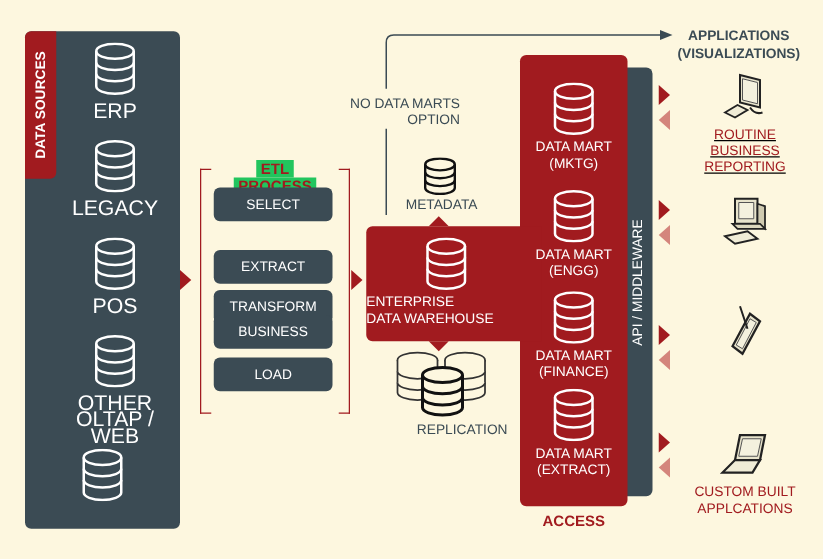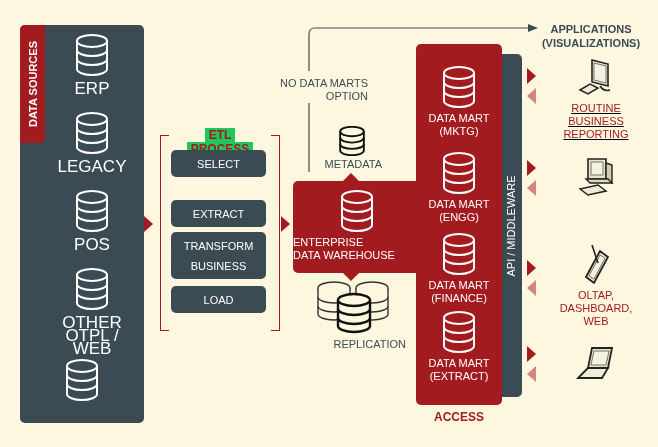--- a/index.html
+++ b/index.html
@@ -104,21 +104,21 @@
 </div>
 <div class="abs ds-item" style="top:268px;">
   <svg width="34" height="42" viewBox="0 0 34 42">
       <g fill="none" stroke="#fff" stroke-width="2">
         <ellipse cx="17" cy="7" rx="15" ry="6"></ellipse>
         <path d="M2 7v28c0 3.3 6.7 6 15 6s15-2.7 15-6V7"></path>
         <path d="M2 16c0 3.3 6.7 6 15 6s15-2.7 15-6"></path>
         <path d="M2 25c0 3.3 6.7 6 15 6s15-2.7 15-6"></path>
       </g>
     </svg>
-  <div class="lbl"><span>OTHER</span><br><span>OTPL / WEB</span></div>
+  <div class="lbl"><span>OTHER</span><br><span>OLTAP / WEB</span></div>
 </div>
 <div class="abs ds-item" style="top:359px; left:30px; width:104px;">
   <svg width="34" height="42" viewBox="0 0 34 42">
       <g fill="none" stroke="#fff" stroke-width="2">
         <ellipse cx="17" cy="7" rx="15" ry="6"></ellipse>
         <path d="M2 7v28c0 3.3 6.7 6 15 6s15-2.7 15-6V7"></path>
         <path d="M2 16c0 3.3 6.7 6 15 6s15-2.7 15-6"></path>
         <path d="M2 25c0 3.3 6.7 6 15 6s15-2.7 15-6"></path>
       </g>
     </svg>
@@ -271,22 +271,22 @@
     <path d="M6 34 L24 30 L32 36 L14 40 Z" fill="#f0ecd6" stroke="#222" stroke-width="1.5"></path>
   </svg>
 </div>
 
 <div class="abs app" style="top:243px;">
   <svg class="icon" viewBox="0 0 44 44">
     <path d="M12 34 L26 8 L34 14 L20 40 Z" fill="#e8e4cc" stroke="#222" stroke-width="1.8"></path>
     <path d="M15 33 L26 12 L31 15 L20 36 Z" fill="#f4f1de" stroke="#555" stroke-width="0.8"></path>
     <path d="M18 2 L24 20" stroke="#222" stroke-width="1.6"></path>
   </svg>
-  <div class="lbl"><span>OLTAP,</span><br><span>DASHBOARD,</span><br><span>WEB</span></div>
 </div>
 
 <div class="abs app" style="top:342px;">
   <svg class="icon" viewBox="0 0 44 44">
     <path d="M18 6 L38 6 L34 26 L14 26 Z" fill="#e8e4cc" stroke="#222" stroke-width="1.8"></path>
     <path d="M20 9 L35 9 L32 23 L17 23 Z" fill="#f4f1de" stroke="#555" stroke-width="0.8"></path>
     <path d="M14 26 L34 26 L28 36 L4 36 Z" fill="#f0ecd6" stroke="#222" stroke-width="1.8"></path>
   </svg>
+  <div class="lbl"><span>CUSTOM BUILT</span><br><span>APPLCATIONS</span></div>
 </div>
 
 </body></html>

